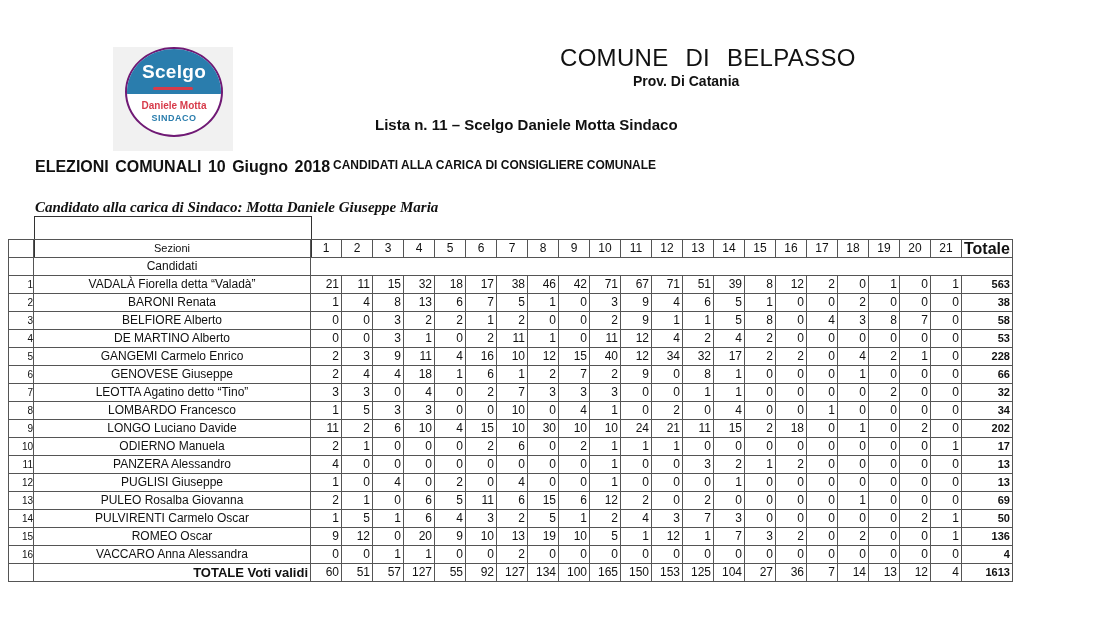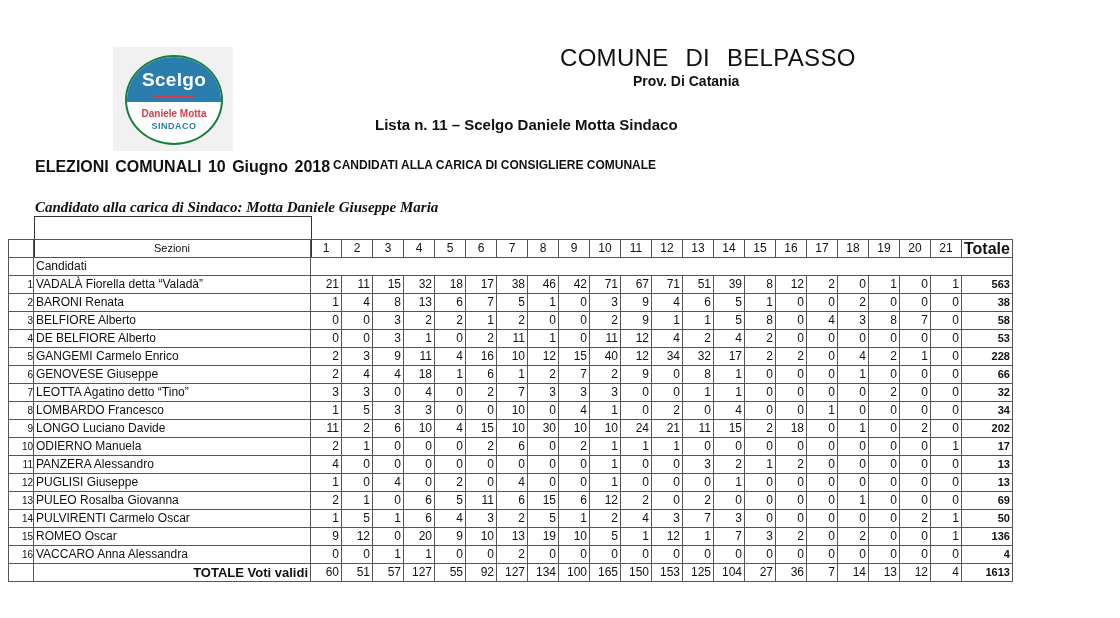--- a/index.html
+++ b/index.html
@@ -1,37 +1,37 @@
 <!DOCTYPE html>
 <html><head>
 <meta charset="utf-8">
 <style>
   html, body { margin:0; padding:0; background:#ffffff; }
   body { width:1120px; height:618px; position:relative; overflow:hidden; font-family:"Liberation Sans", sans-serif; color:#111; }
   .logo-box { position:absolute; left:113px; top:47px; width:120px; height:104px; background:#f1f1f1; }
-  .logo-circle { position:absolute; left:12px; top:8px; width:94px; height:86px; border-radius:50%; background:#ffffff; border:2px solid #15803d; overflow:hidden; }
+  .logo-circle { position:absolute; left:12px; top:0; width:94px; height:86px; border-radius:50%; background:#ffffff; border:2px solid #701a75; overflow:hidden; }
   .logo-top { position:absolute; left:0; top:0; width:100%; height:52%; background:#2a7dad; }
   .logo-word { position:absolute; left:0; width:100%; top:12px; text-align:center; font-weight:bold; font-size:19px; color:#fff; letter-spacing:0.3px; }
   .logo-underline { position:absolute; left:26px; top:38px; width:40px; height:3px; background:#d73b4a; border-radius:2px; }
   .logo-name { position:absolute; left:0; width:100%; top:51px; text-align:center; font-weight:bold; font-size:10px; color:#d73b4a; }
   .logo-sub { position:absolute; left:0; width:100%; top:64px; text-align:center; font-weight:bold; font-size:9px; color:#2a7dad; letter-spacing:0.5px; }
 
   .comune { position:absolute; left:560px; top:44px; font-size:24px; word-spacing:10px; letter-spacing:0.3px; }
   .prov { position:absolute; left:633px; top:73px; font-size:14px; font-weight:bold; }
   .lista { position:absolute; left:375px; top:116px; font-size:15px; font-weight:bold; }
   .elezioni { position:absolute; left:35px; top:158px; font-size:16px; font-weight:bold; word-spacing:2px; }
   .candidati-title { position:absolute; left:333px; top:158px; font-size:12px; font-weight:bold; }
   .sindaco { position:absolute; left:35px; top:199px; font-size:15px; font-style:italic; font-weight:bold; font-family:"Liberation Serif", serif; }
 
   .corner-box { position:absolute; left:34px; top:216px; width:276px; height:40px; border:1px solid #333; border-bottom:none; }
 
   table.votes { position:absolute; left:8px; top:239px; border-collapse:collapse; font-size:12px; table-layout:fixed; }
   table.votes td { border:1px solid #555; height:17px; padding:0 2px; line-height:17px; white-space:nowrap; overflow:hidden; }
   .c-num { width:22px; text-align:right; font-size:10px; padding-right:0 !important; }
-  .c-name { width:272px; text-align:left; }
+  .c-name { width:272px; text-align:center; }
   .c-sec { width:26px; text-align:right; }
   .c-tot { width:42px; text-align:right; font-weight:bold; font-size:11px; }
   tr.hdr td.c-sec { text-align:center; }
   tr.hdr td.c-tot { text-align:center; font-size:16px; }
   tr.hdr td.c-name { text-align:center; font-size:11px; }
   tr.lbl td { border-left:none; border-right:none; }
   tr.lbl td.c-num { border-left:1px solid #555; }
   tr.lbl td.c-name { border-left:1px solid #555; border-right:1px solid #555; }
   tr.lbl td.c-tot { border-right:1px solid #555; }
   tr.lbl td.c-sec, tr.lbl td.c-tot { border-top:1px solid #555; }
@@ -187,21 +187,21 @@
         <td class="c-sec">0</td>
         <td class="c-sec">4</td>
         <td class="c-sec">3</td>
         <td class="c-sec">8</td>
         <td class="c-sec">7</td>
         <td class="c-sec">0</td>
         <td class="c-tot">58</td>
       </tr>
       <tr>
         <td class="c-num">4</td>
-        <td class="c-name">DE BELFIORE Alberto</td>
+        <td class="c-name">DE MARTINO Alberto</td>
         <td class="c-sec">0</td>
         <td class="c-sec">0</td>
         <td class="c-sec">3</td>
         <td class="c-sec">1</td>
         <td class="c-sec">0</td>
         <td class="c-sec">2</td>
         <td class="c-sec">11</td>
         <td class="c-sec">1</td>
         <td class="c-sec">0</td>
         <td class="c-sec">11</td>

